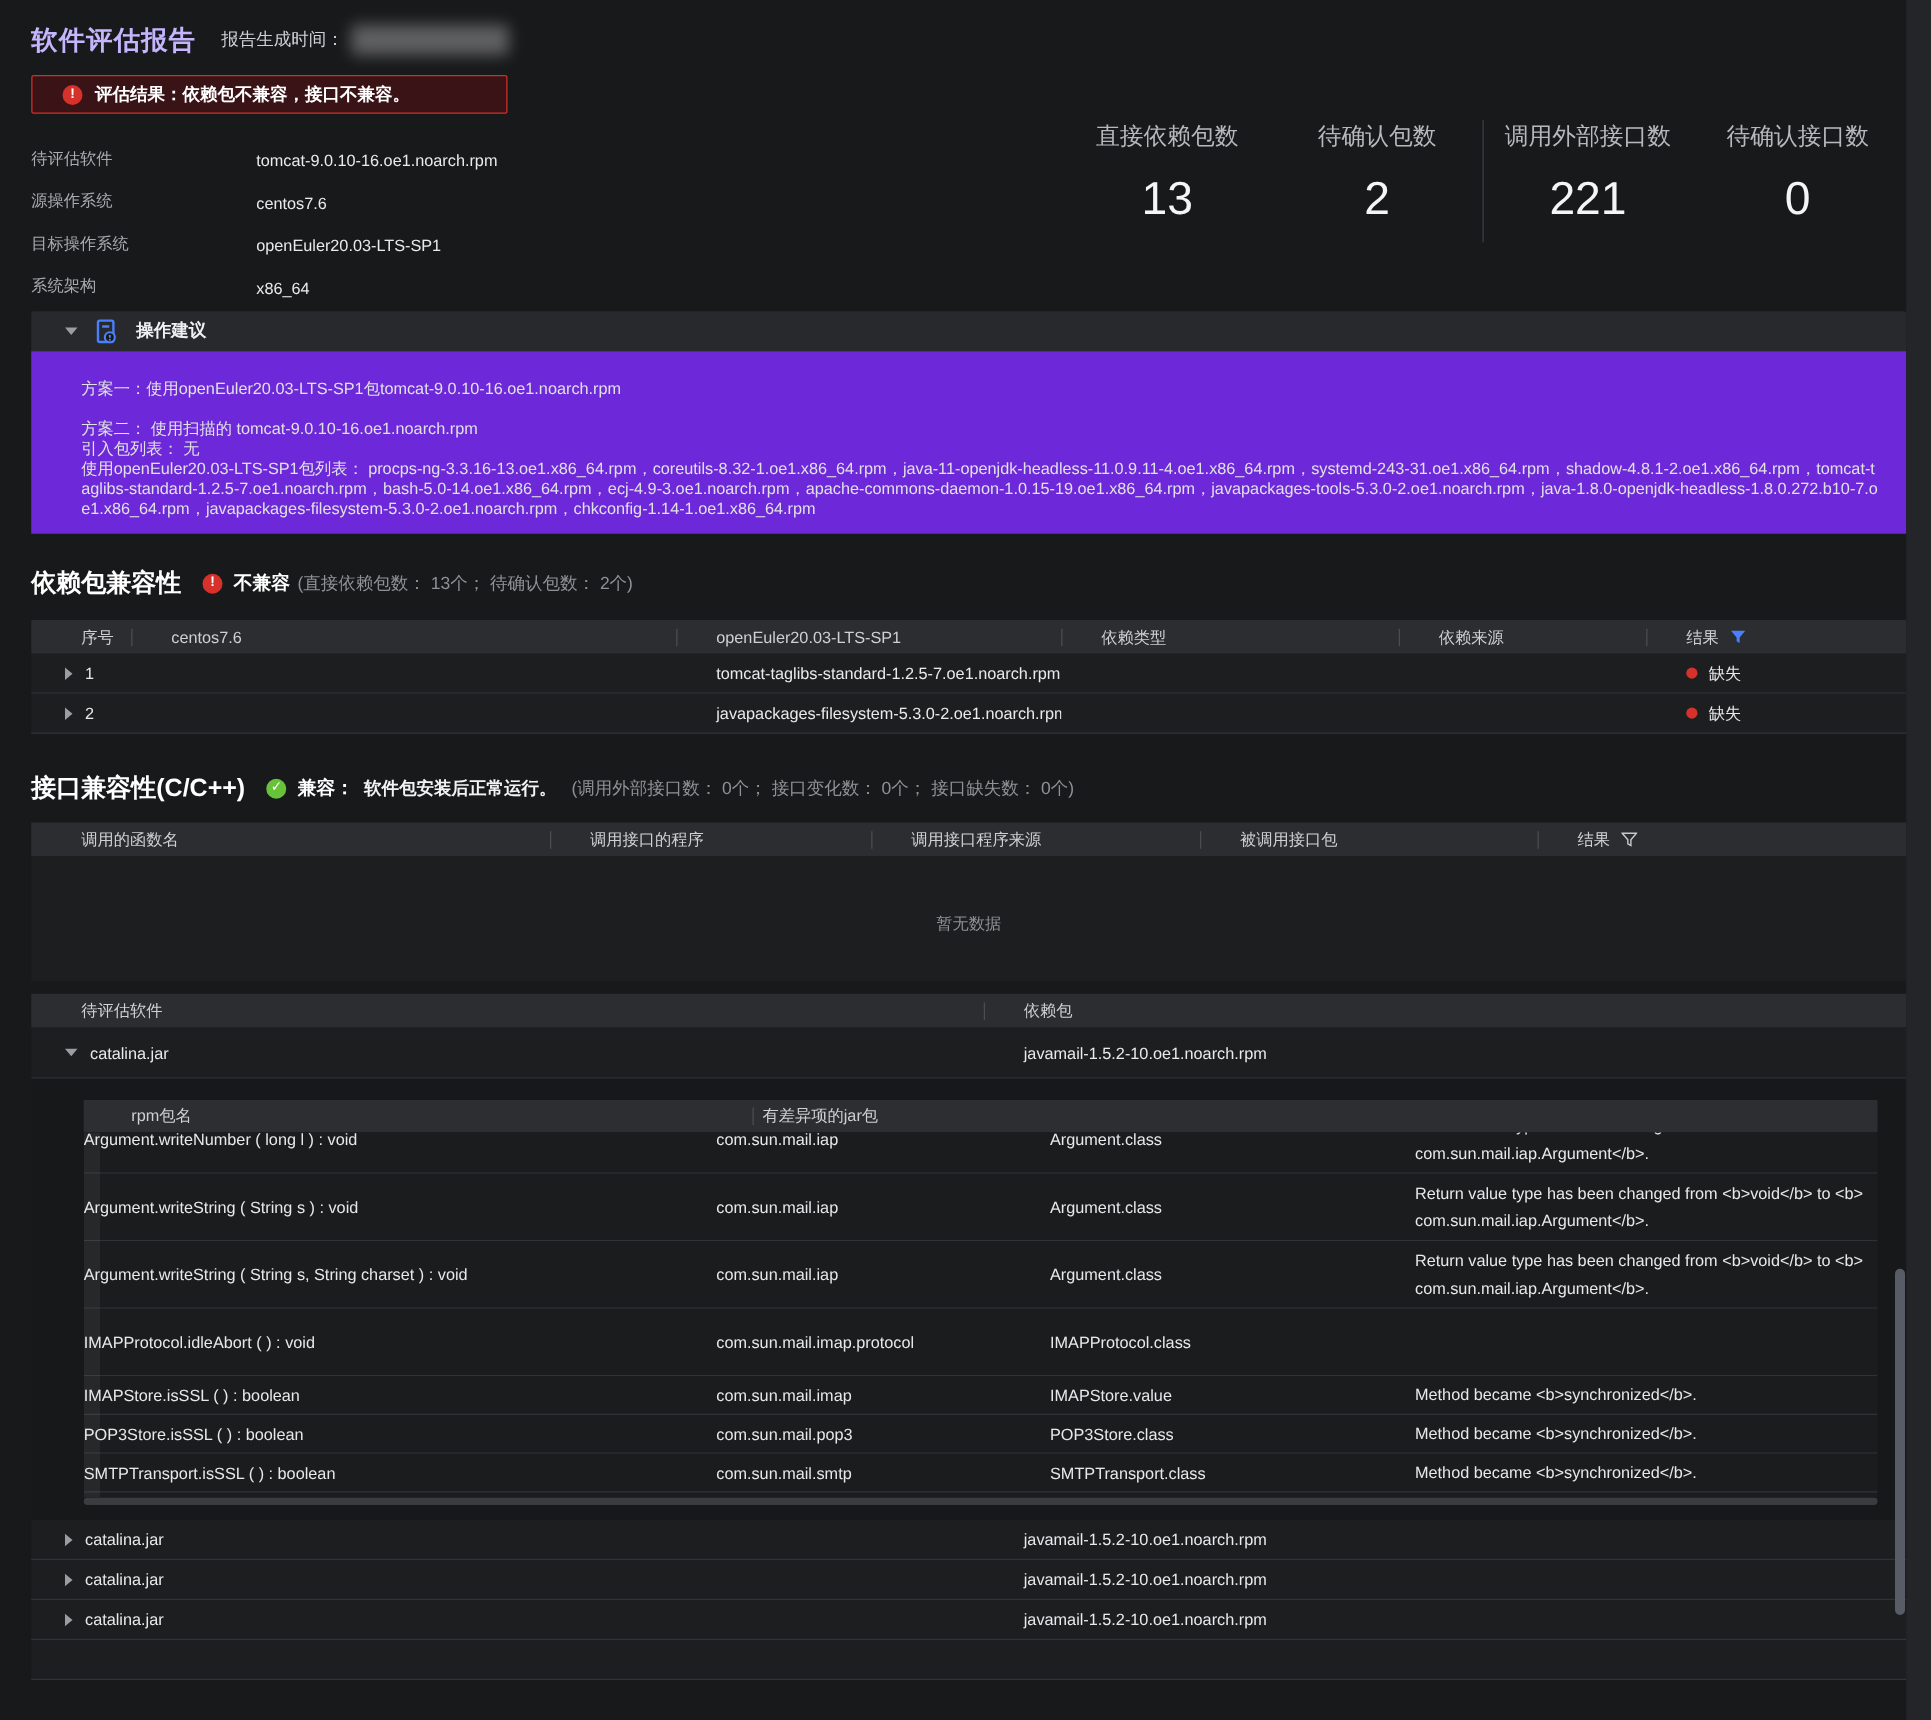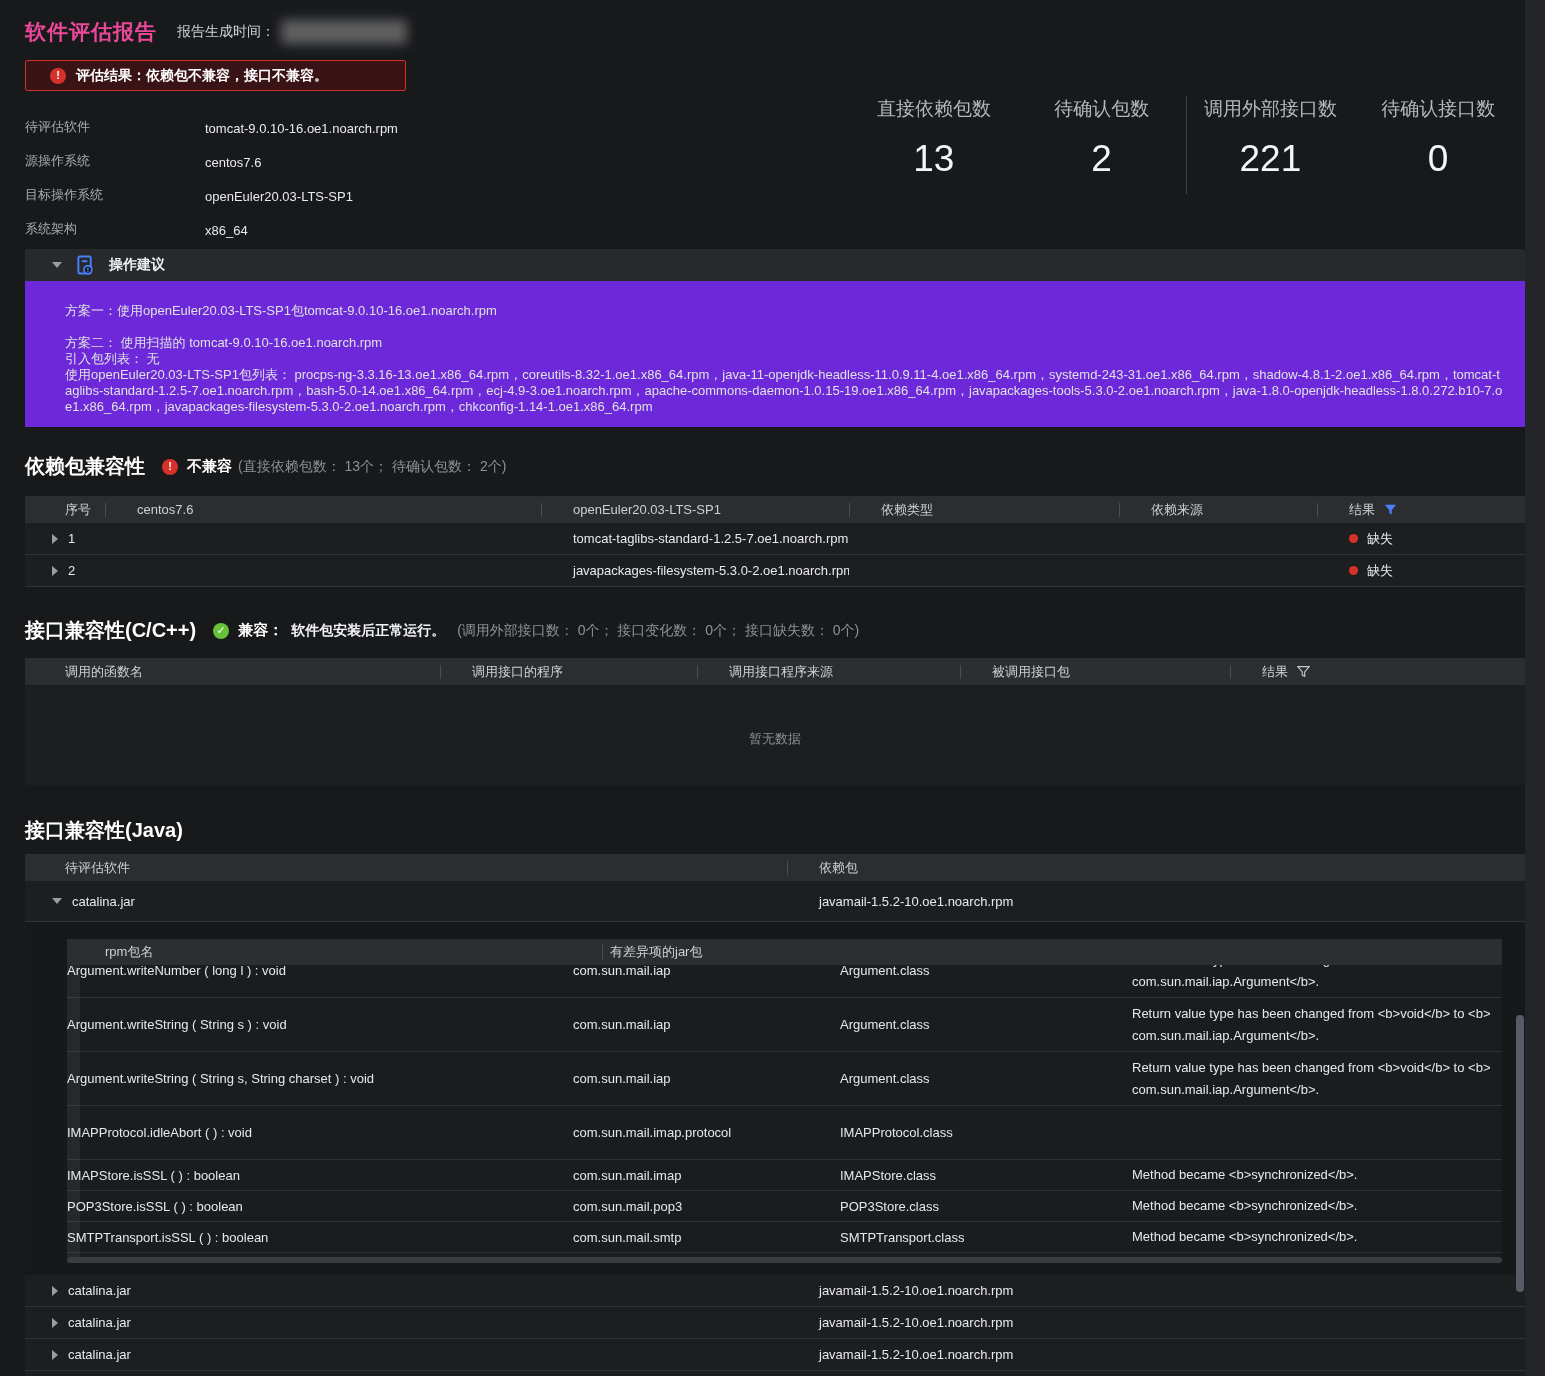--- a/index.html
+++ b/index.html
@@ -10,21 +10,21 @@
     color:#e8eaec;
   }
   .content { position:absolute; left:0; top:0; width:1525px; }
   
   .gutter { position:absolute; left:1525px; top:0; width:20px; height:1376px; background:#232528; }
   .vthumb { position:absolute; left:1516px; top:1015px; width:8px; height:277px; background:#575c66; border-radius:4px; }
 
   
   .report-header { position:relative; padding:18px 0 0 25px; }
   .title-row { display:flex; align-items:center; }
-  .page-title { font-size:21px; font-weight:bold; color:#ec4899; letter-spacing:1px; }
+  .page-title { font-size:21px; font-weight:bold; color:#c4b5fd; letter-spacing:1px; }
   .gen-label { margin-left:20px; font-size:14px; color:#cfd1d4; }
   .redacted { margin-left:6px; width:126px; height:24px; border-radius:3px; background:#9b9b9b; opacity:.55; filter:blur(6px); }
   .alert { margin-top:14px; width:381px; height:31px; border:1px solid #d03028; background:#3a1317; border-radius:2px; display:flex; align-items:center; padding-left:24px; }
   .badge-circle { width:16px; height:16px; min-width:16px; border-radius:50%; display:flex; align-items:center; justify-content:center; color:#fff; font-size:11px; font-weight:bold; line-height:1; }
   .red-bg { background:#d6312b; }
   .green-bg { background:#67c23a; }
   .alert-text { margin-left:10px; font-size:14px; font-weight:bold; color:#ffffff; }
   .info-rows { margin-top:11px; }
   .info-row { display:flex; align-items:flex-end; height:34px; }
   .info-label { width:180px; font-size:13px; color:#a8abaf; }
@@ -245,23 +245,20 @@
                 <path d="M1 2h14l-5.5 6.5V14l-3-1.6V8.5z" fill="none" stroke="#c7c9cc" stroke-width="1.4"></path>
               </svg>
           </span>
         </span>
       </div>
       <div class="empty-body">
         <span>暂无数据</span>
       </div>
     </div>
 
-    <div class="section-title-row mt-java">
-      <span class="section-title">接口兼容性(Java)</span>
-    </div>
     <div class="table mt10">
       <div class="thead jar-cols">
         <span class="th first">待评估软件</span>
         <span class="th">依赖包</span>
       </div>
 
       <div class="trow jar-cols jrow-expanded">
         <span class="cell-expand">
           <span class="caret-down"></span>
           <span class="lbl">catalina.jar</span>
@@ -296,21 +293,21 @@
                 <span class="ic4">Return value type has been changed from &lt;b&gt;void&lt;/b&gt; to &lt;b&gt;com.sun.mail.iap.Argument&lt;/b&gt;.</span>
               </div>
               <div class="irow ir-cols tall">
                 <span class="ic1">IMAPProtocol.idleAbort ( ) : void</span>
                 <span class="ic2">com.sun.mail.imap.protocol</span>
                 <span class="ic3">IMAPProtocol.class</span>
               </div>
               <div class="irow ir-cols short">
                 <span class="ic1">IMAPStore.isSSL ( ) : boolean</span>
                 <span class="ic2">com.sun.mail.imap</span>
-                <span class="ic3">IMAPStore.class</span>
+                <span class="ic3">IMAPStore.value</span>
                 <span class="ic4">Method became &lt;b&gt;synchronized&lt;/b&gt;.</span>
               </div>
               <div class="irow ir-cols short">
                 <span class="ic1">POP3Store.isSSL ( ) : boolean</span>
                 <span class="ic2">com.sun.mail.pop3</span>
                 <span class="ic3">POP3Store.class</span>
                 <span class="ic4">Method became &lt;b&gt;synchronized&lt;/b&gt;.</span>
               </div>
               <div class="irow ir-cols short">
                 <span class="ic1">SMTPTransport.isSSL ( ) : boolean</span>

